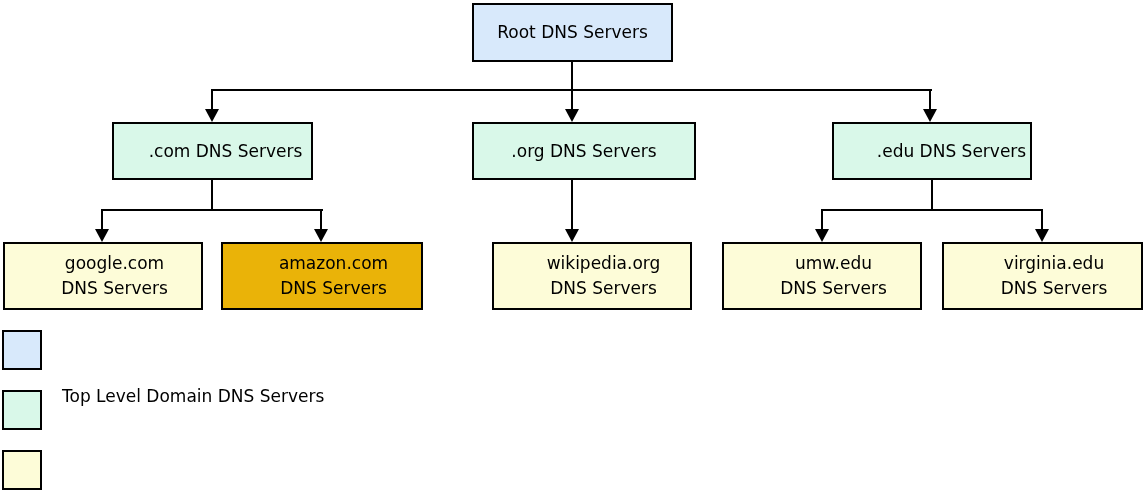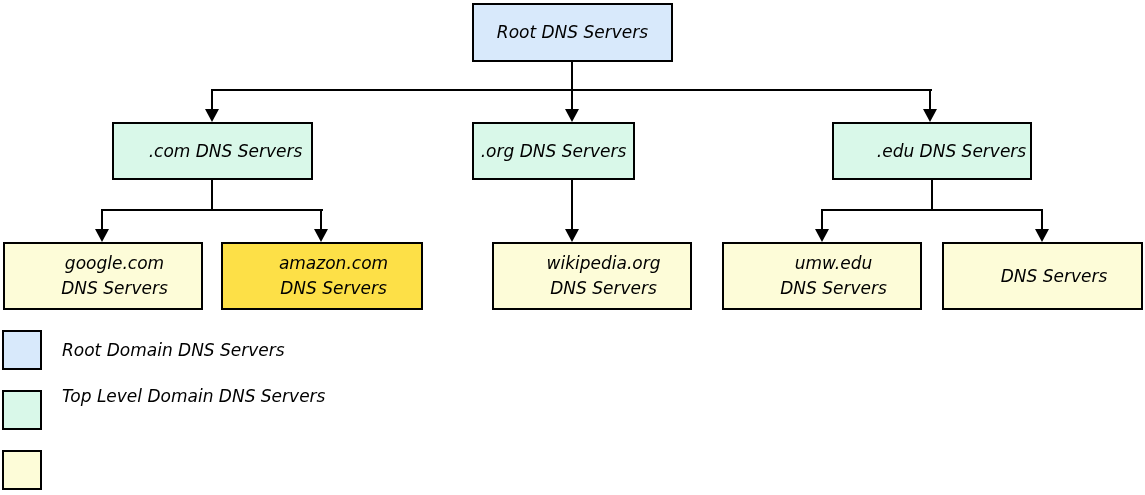--- a/index.html
+++ b/index.html
@@ -7,41 +7,40 @@
     padding: 0;
     background: #ffffff;
     font-family: "DejaVu Sans", "Liberation Sans", sans-serif;
   }
   #canvas {
     position: relative;
     width: 1145px;
     height: 495px;
     background: #ffffff;
     overflow: hidden;
-    font-style: italic;
   }
   .node {
     position: absolute;
     box-sizing: border-box;
     border: 2px solid #000;
     display: flex;
     flex-direction: column;
     align-items: center;
     justify-content: center;
     text-align: center;
     font-size: 17px;
     color: #000;
     line-height: 1.45;
   }
   
   .n-root      { left: 472px; top:   3px; width: 201px; height: 59px; }
   
   .lvl2        { top: 122px; height: 58px; }
   .n-com       { left: 112px; width: 201px; }
-  .n-org       { left: 472px; width: 163px; }
+  .n-org       { left: 472px; width: 224px; }
   .n-edu       { left: 832px; width: 200px; padding-left: 39px; }
   
   .lvl3        { top: 242px; height: 68px; padding-left: 23px; }
   .n-google    { left:   3px; width: 200px; }
   .n-amazon    { left: 221px; width: 202px; }
   .n-wikipedia { left: 472px; width: 200px; }
   .n-umw       { left: 722px; width: 200px; }
   .n-virginia  { left: 942px; width: 201px; }
 
   .line {
@@ -129,33 +128,34 @@
     <span>.org DNS Servers</span>
   </div>
   <div class="node lvl2 n-edu" style="background: rgb(217, 248, 233);">
     <span>.edu DNS Servers</span>
   </div>
 
   <div class="node lvl3 n-google" style="background: rgb(253, 252, 216);">
     <span>google.com</span>
     <span>DNS Servers</span>
   </div>
-  <div class="node lvl3 n-amazon" style="background: #fde047;">
+  <div class="node lvl3 n-amazon" style="background: #eab308;">
     <span>amazon.com</span>
     <span>DNS Servers</span>
   </div>
   <div class="node lvl3 n-wikipedia" style="background: rgb(253, 252, 216); margin-left: 20px;">
     <span>wikipedia.org</span>
     <span>DNS Servers</span>
   </div>
   <div class="node lvl3 n-umw" style="background: rgb(253, 252, 216);">
     <span>umw.edu</span>
     <span>DNS Servers</span>
   </div>
   <div class="node lvl3 n-virginia" style="background: rgb(253, 252, 216);">
+    <span>virginia.edu</span>
     <span>DNS Servers</span>
   </div>
 
   <div class="line l-root-stem"></div>
   <div class="line l-bus-top"></div>
   <div class="line l-stem-com"></div>
   <div class="line l-stem-org"></div>
   <div class="line l-stem-edu"></div>
   <div class="arrowhead a-com"></div>
   <div class="arrowhead a-org"></div>
@@ -172,20 +172,19 @@
   <div class="arrowhead a-wikipedia"></div>
 
   <div class="line l-edu-stem"></div>
   <div class="line l-bus-edu"></div>
   <div class="line l-stem-umw"></div>
   <div class="line l-stem-virginia"></div>
   <div class="arrowhead a-umw"></div>
   <div class="arrowhead a-virginia"></div>
 
   <div class="legend-swatch sw-root" style="background: rgb(216, 233, 251);"></div>
-  <div class="legend-label lb-root">Root Domain DNS Servers</div>
 
   <div class="legend-swatch sw-tld" style="background: rgb(217, 248, 233);"></div>
   <div class="legend-label lb-tld">Top Level Domain DNS Servers</div>
 
   <div class="legend-swatch sw-auth" style="background: rgb(253, 252, 216);"></div>
 
 </div>
 
 </body></html>

